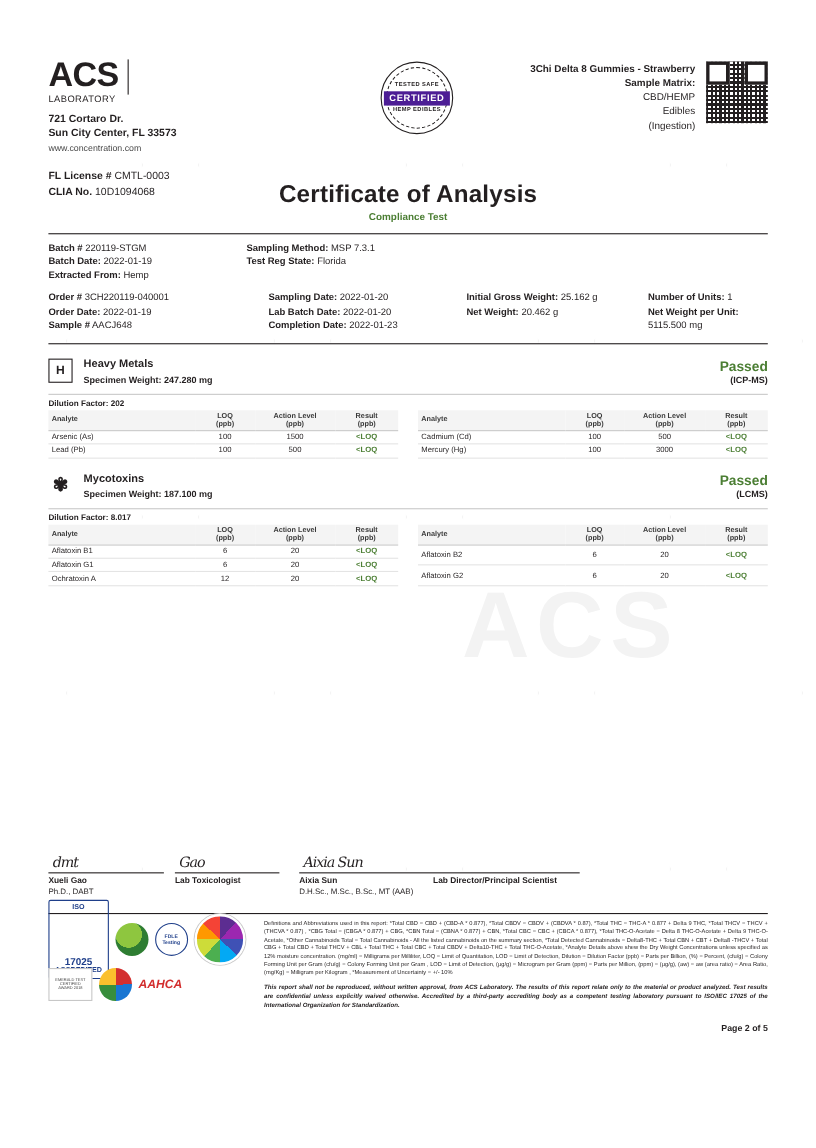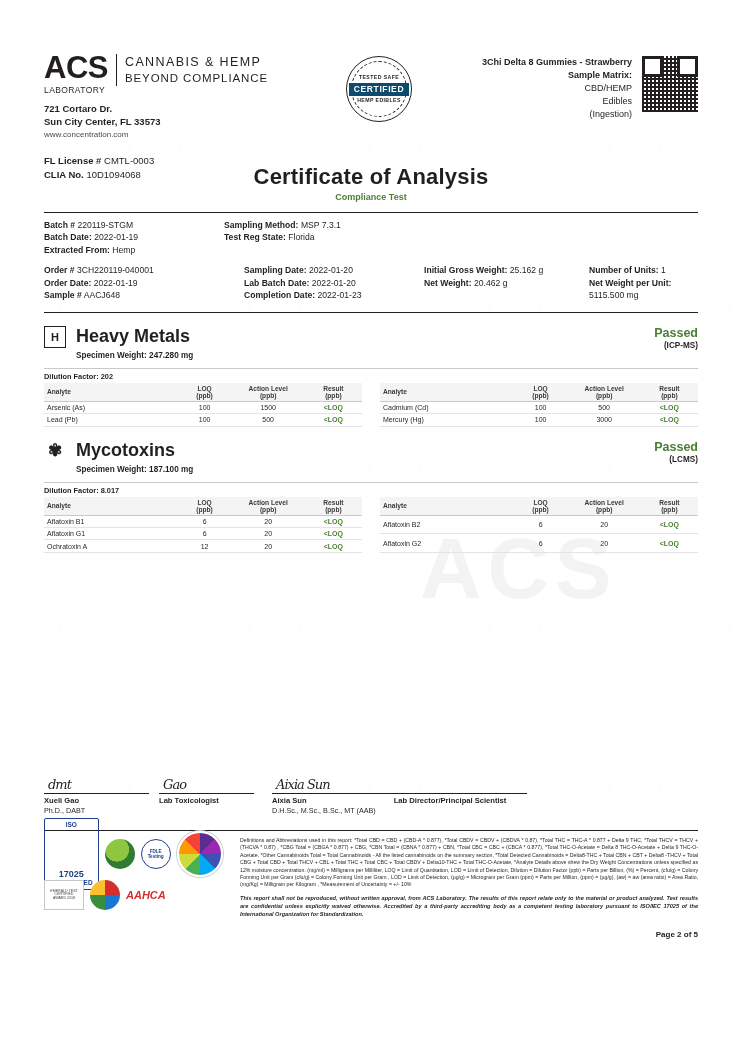--- a/index.html
+++ b/index.html
@@ -101,21 +101,21 @@
     flex-direction: column;
   }
   .seal:after {
     content:"";
     position: absolute;
     inset: 4px;
     border-radius: 50%;
     border: 1px dashed #231f20;
   }
   .seal-band {
-    background: #0c4a6e;
+    background: #4c1d95;
     color: #fff;
     font-size: 8.5px;
     font-weight: bold;
     letter-spacing: 0.6px;
     padding: 1.5px 5px;
     z-index: 1;
   }
   .seal-top, .seal-bot {
     font-size: 5.2px;
     font-weight: bold;
@@ -201,21 +201,21 @@
   .sec-head { display: flex; align-items: flex-start; }
   .sec-icon {
     width: 22px; height: 22px;
     border: 1.4px solid #231f20;
     display: flex; align-items: center; justify-content: center;
     font-weight: bold; font-size: 11px;
     margin-right: 10px;
     flex: none;
   }
   .sec-icon.mold { border: none; font-size: 17px; line-height: 1; }
-  .sec-title { font-size: 18px; font-weight: bold; color: #231f20; }
+  .sec-title { font-size: 10px; font-weight: bold; color: #231f20; }
   .sec-spec { font-size: 8.2px; font-weight: bold; margin-top: 4px; color: #231f20;}
   .sec-status {
     margin-left: auto;
     text-align: right;
   }
   .passed { color: #4b7e33; font-size: 12.5px; font-weight: bold; }
   .method { font-size: 8.2px; font-weight: bold; color: #231f20; margin-top: 1px; }
   .dilution {
     font-size: 7.4px; font-weight: bold;
     margin-top: 8px;
@@ -384,24 +384,20 @@
 
   <div class="hdr">
 
     <div class="hdr-left">
       <div class="acs-logo-row">
         <div>
           <div class="acs-word">ACS</div>
           <div class="acs-lab">LABORATORY</div>
         </div>
         <div class="acs-divider"></div>
-        <div style="padding-top:3px;">
-          <div class="acs-tag1">CANNABIS &amp; HEMP</div>
-          <div class="acs-tag2">BEYOND COMPLIANCE</div>
-        </div>
       </div>
       <div class="addr">
         <div>721 Cortaro Dr.</div>
         <div>Sun City Center, FL 33573</div>
         <div class="web">www.concentration.com</div>
       </div>
       <div class="lic">
         <div><b>FL License #</b>
              <span>CMTL-0003</span></div>
         <div><b>CLIA No.</b>

